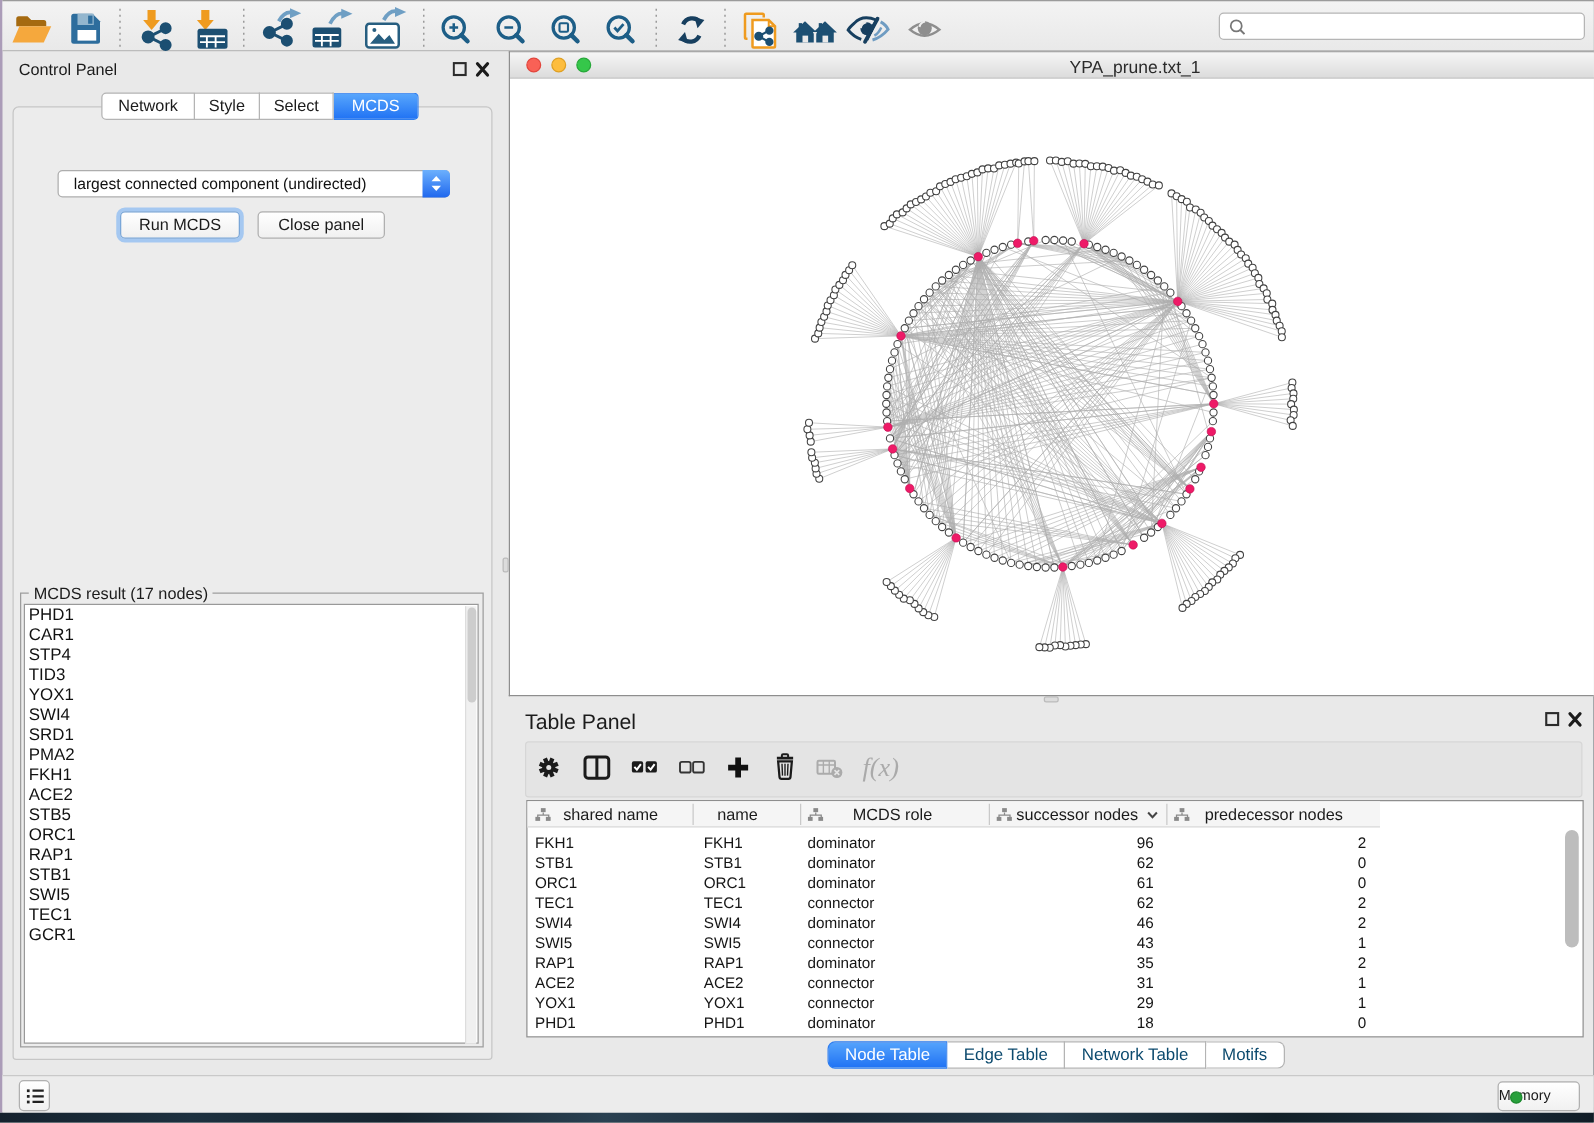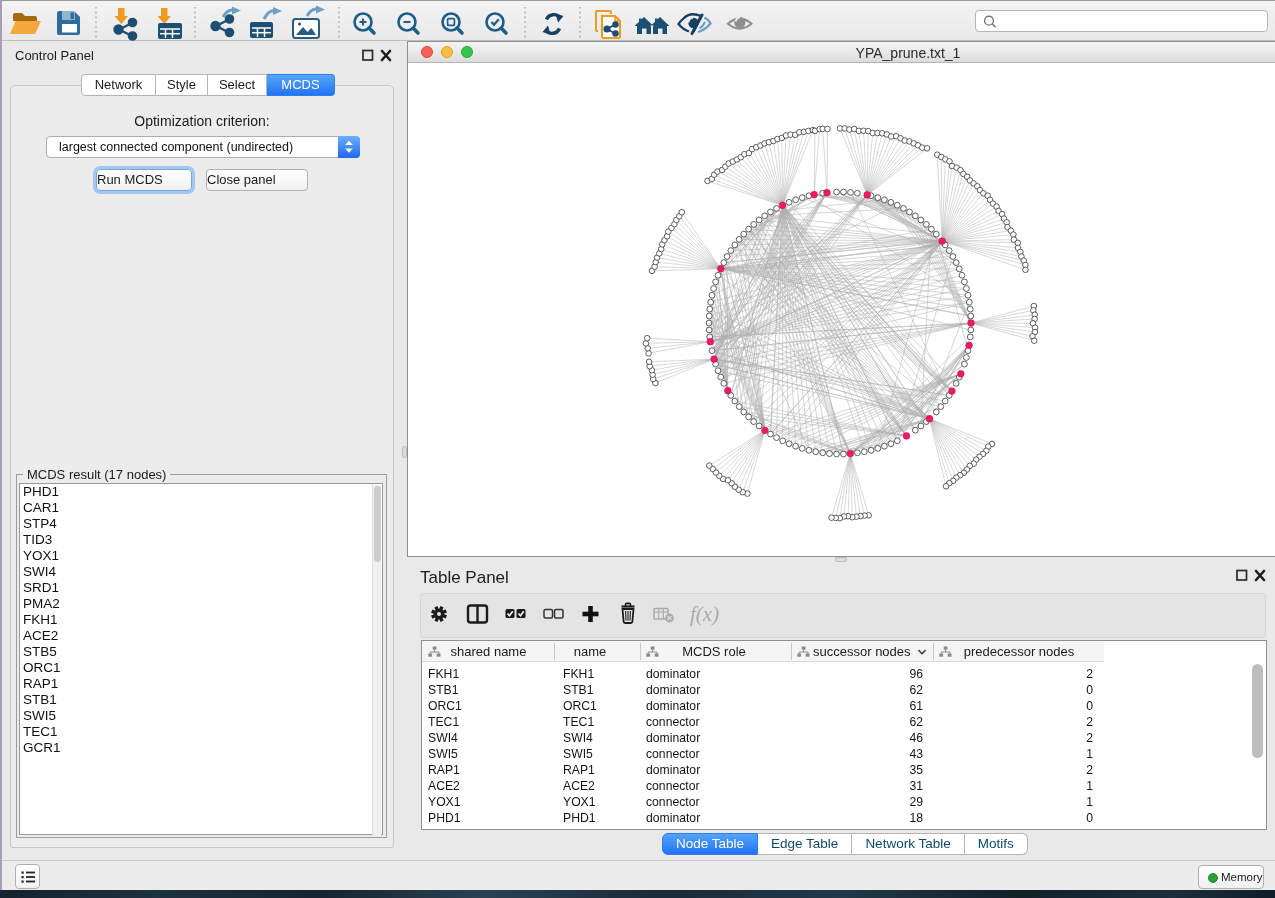--- a/index.html
+++ b/index.html
@@ -16,21 +16,21 @@
 #cpmain{left:8px;top:85px;width:384px;height:763px;background:#ececec;border:1px solid #c6c6c6;border-radius:5px 5px 3px 3px}
 .tabs{display:flex;font-size:13px}
 #cptabs{left:79px;top:74px}
 .tab{height:22px;line-height:20px;background:#fff;border:1px solid #b4b4b4;border-left:none;color:#1b1b1b;text-align:center}
 .tab.first{border-left:1px solid #b4b4b4;border-radius:4px 0 0 4px}
 .tab.last{border-radius:0 4px 4px 0}
 .tab.sel{background:linear-gradient(#58a6fc,#2173f4);color:#fff;border-color:#2e7ef0}
 #optlabel{left:0px;top:113px;width:400px;text-align:center;font-size:14px;color:#1b1b1b}
 #combo{left:44px;top:136px;width:314px;height:22px;background:#fff;border:1px solid #adadad;border-radius:4px;font-size:12.5px;color:#111;line-height:20px;padding-left:12px}
 #combobtn{right:-1px;top:-1px;width:22px;height:22px;background:linear-gradient(#6cb0fd,#2068ee);border-radius:0 4px 4px 0}
-.btn{height:22px;background:linear-gradient(#ffffff,#f0f0f0);border:1px solid #b0b0b0;border-radius:4px;font-size:13px;color:#1b1b1b;text-align:left;line-height:20px}
+.btn{height:22px;background:linear-gradient(#ffffff,#f0f0f0);border:1px solid #b0b0b0;border-radius:4px;font-size:13px;color:#1b1b1b;text-align:center;line-height:20px}
 #runbtn{left:94px;top:169px;width:96px;box-shadow:0 0 0 3px #a5c8f1;border-color:#7aa7d9}
 #closebtn{left:204px;top:169px;width:102px}
 #fieldset{left:14px;top:474px;width:371px;height:364px;border:1px solid #9d9d9d}
 #fslegend{left:21px;top:467px;background:#ececec;padding:0 4px;font-size:13px;color:#1b1b1b}
 #mcdslist{left:17px;top:483px;width:364px;height:352px;background:#fff;border:1px solid #999}
 #mcdsitems{left:3px;top:0px;font-size:13.5px;color:#111;line-height:16px}
 #mcdssb{right:1px;top:1px;width:9px;height:350px;background:#f0f0f0;border-left:1px solid #ddd}
 #mcdsthumb{left:1px;top:1px;width:7px;height:76px;background:#cdcdcd;border-radius:4px}
 
 #vsplit{left:399px;top:42px;width:6px;height:816px;background:#e9e9e9}
@@ -59,21 +59,21 @@
 #tblthumb{width:11px;height:94px;background:#bdbdbd;border-radius:6px}
 
 #bottabs{left:660px;top:833px}
 .btab{height:22px;line-height:20px;background:#fff;border:1px solid #b4b4b4;border-left:none;padding:0 13px;font-size:13.5px;color:#0c4a6e}
 .btab.first{border-left:1px solid #b4b4b4;border-radius:6px 0 0 6px}
 .btab.last{border-radius:0 6px 6px 0}
 .btab.sel{background:linear-gradient(#54a3fc,#2173f4);color:#fff;border-color:#2e7ef0}
 
 #status{left:0;top:860px;width:1275px;height:30px;background:#ececec;border-top:1px solid #c9c9c9}
 #listbtn{left:13px;top:864px;width:25px;height:25px;background:linear-gradient(#fff,#f1f1f1);border:1px solid #b0b0b0;border-radius:4px}
-#membtn{left:1196px;top:865px;width:66px;height:24px;background:linear-gradient(#fff,#f1f1f1);border:1px solid #b0b0b0;border-radius:4px;font-size:11.5px;color:#1b1b1b;line-height:22px;text-align:left;padding-left:22px}
+#membtn{left:1196px;top:865px;width:66px;height:24px;background:linear-gradient(#fff,#f1f1f1);border:1px solid #b0b0b0;border-radius:4px;font-size:11.5px;color:#1b1b1b;line-height:22px;text-align:left;}
 #memdot{left:9px;top:6.5px;width:10px;height:10px;border-radius:50%;background:#28a03c;border:1px solid #1d8a2f}
 </style></head>
 <body>
 <div id="wall" class="abs"></div>
 <div id="win" class="abs">
   <div id="toolbar" class="abs">
       <svg class="abs" style="left:0;top:2px" width="1275" height="39" viewBox="0 0 1275 39">
         <line x1="94" y1="4" x2="94" y2="36" stroke="#9a9a9a" stroke-width="1.2" stroke-dasharray="1.6 3.2"></line>
         <line x1="193" y1="4" x2="193" y2="36" stroke="#9a9a9a" stroke-width="1.2" stroke-dasharray="1.6 3.2"></line>
         <line x1="337" y1="4" x2="337" y2="36" stroke="#9a9a9a" stroke-width="1.2" stroke-dasharray="1.6 3.2"></line>
@@ -195,21 +195,20 @@
       <rect x="1" y="1.5" width="9.5" height="9.5" fill="none" stroke="#2b2b2b" stroke-width="1.7"></rect>
       <path d="M20 2 L28 11 M28 2 L20 11" stroke="#1b1b1b" stroke-width="2.6" stroke-linecap="round"></path>
     </svg>
   <div id="cpmain" class="abs"></div>
   <div id="cptabs" class="abs tabs">
     <div class="tab first" style="width:75px">Network</div>
       <div class="tab" style="width:52px">Style</div>
       <div class="tab" style="width:59px">Select</div>
       <div class="tab sel last" style="width:68px">MCDS</div>
   </div>
-  <div id="optlabel" class="abs">Optimization criterion:</div>
   <div id="combo" class="abs">largest connected component (undirected)<div id="combobtn" class="abs">
         <svg class="abs" style="left:5px;top:3px" width="12" height="16" viewBox="0 0 12 16">
           <path d="M2.2 6 L6 1.8 L9.8 6 Z" fill="#fff"></path>
           <path d="M2.2 9.5 L6 13.7 L9.8 9.5 Z" fill="#fff"></path>
         </svg>
       </div></div>
   <div id="runbtn" class="abs btn">Run MCDS</div>
   <div id="closebtn" class="abs btn">Close panel</div>
   <div id="fieldset" class="abs"></div>
   <div id="fslegend" class="abs">MCDS result (17 nodes)</div>

